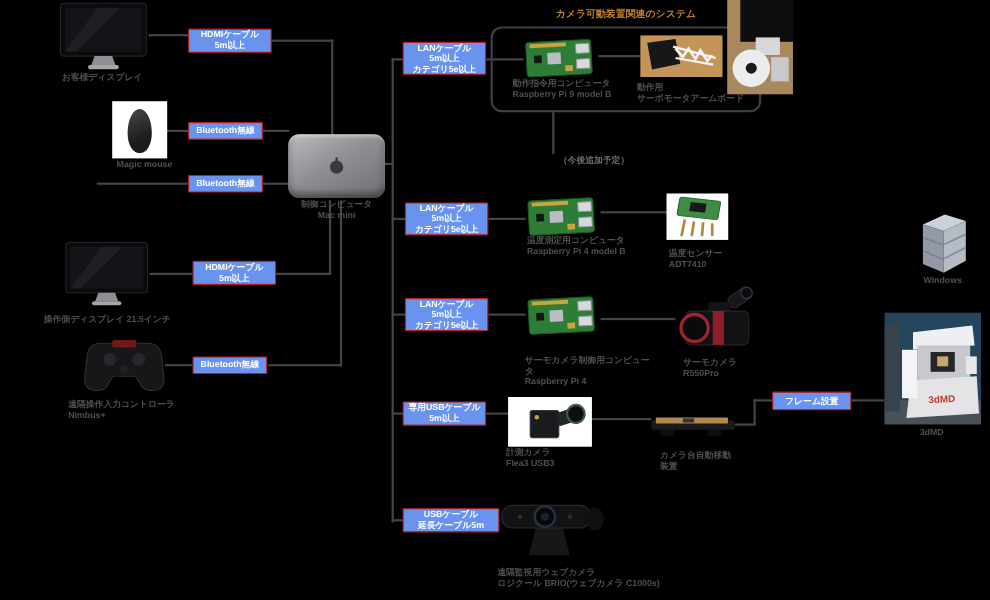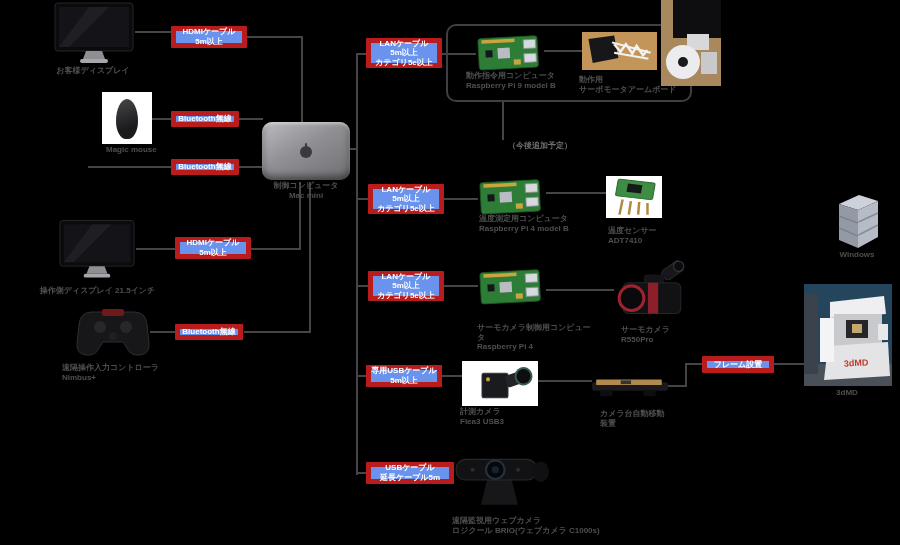--- a/index.html
+++ b/index.html
@@ -1,18 +1,18 @@
 <!DOCTYPE html>
 <html><head>
 <meta charset="utf-8">
 <style>
   html,body{margin:0;padding:0;background:#000;}
   #canvas{position:relative;width:900px;height:545px;background:#000;overflow:hidden;
           font-family:"Liberation Sans",sans-serif;}
-  .cbox{position:absolute;box-sizing:border-box;background:#6a93ee;border:5px solid #b91c1c;
+  .cbox{position:absolute;box-sizing:border-box;background:#6a93ee;border:1px solid #b91c1c;
         color:#fff;font-size:8px;font-weight:bold;line-height:1.2;text-align:center;
         display:flex;align-items:center;justify-content:center;white-space:pre-line;border-radius:1px;}
   .lbl{position:absolute;color:#4f4f4f;font-size:8px;font-weight:bold;line-height:1.2;white-space:pre-line;}
   .lbl.c{text-align:center;}
   .ln{position:absolute;background:#454545;}
   .photo{position:absolute;line-height:0;}
   .photo-white{background:#fff;}
   .group-box{position:absolute;border:2px solid #3f3f43;border-radius:10px;box-sizing:border-box;}
   .title{position:absolute;color:#c07f2c;font-size:9px;font-weight:bold;text-align:center;}
   .note{position:absolute;color:#707070;font-size:8px;font-weight:bold;text-align:center;}
@@ -135,20 +135,21 @@
 カテゴリ5e以上</div>
   <div class="cbox" style="left:368px;top:271px;width:76px;height:30px">LANケーブル
 5m以上
 カテゴリ5e以上</div>
   <div class="cbox" style="left:366px;top:365px;width:76px;height:22px">専用USBケーブル
 5m以上</div>
   <div class="cbox" style="left:366px;top:462px;width:88px;height:22px">USBケーブル
 延長ケーブル5m</div>
   <div class="cbox" style="left:702px;top:356px;width:72px;height:17px">フレーム設置</div>
 
+  <div class="title" style="left:449px;top:6px;width:240px">カメラ可動装置関連のシステム</div>
   <div class="group-box" style="left:446px;top:24px;width:246px;height:78px"></div>
 
   <div class="photo" style="left:474px;top:32px;width:70px;height:40px">
     <svg width="70" height="40" viewBox="0 0 78 46">
       <g transform="rotate(-3 38 24)">
         <rect x="4" y="6" width="68" height="36" rx="3" fill="#2e7d36" stroke="#1c5a22"></rect>
         <rect x="8" y="8" width="38" height="4" fill="#caa53f"></rect>
         <rect x="26" y="18" width="14" height="12" fill="#b9bcc2"></rect>
         <rect x="12" y="20" width="8" height="8" fill="#15161a"></rect>
         <rect x="56" y="10" width="14" height="10" fill="#d6d9dd" stroke="#8c9096"></rect>

